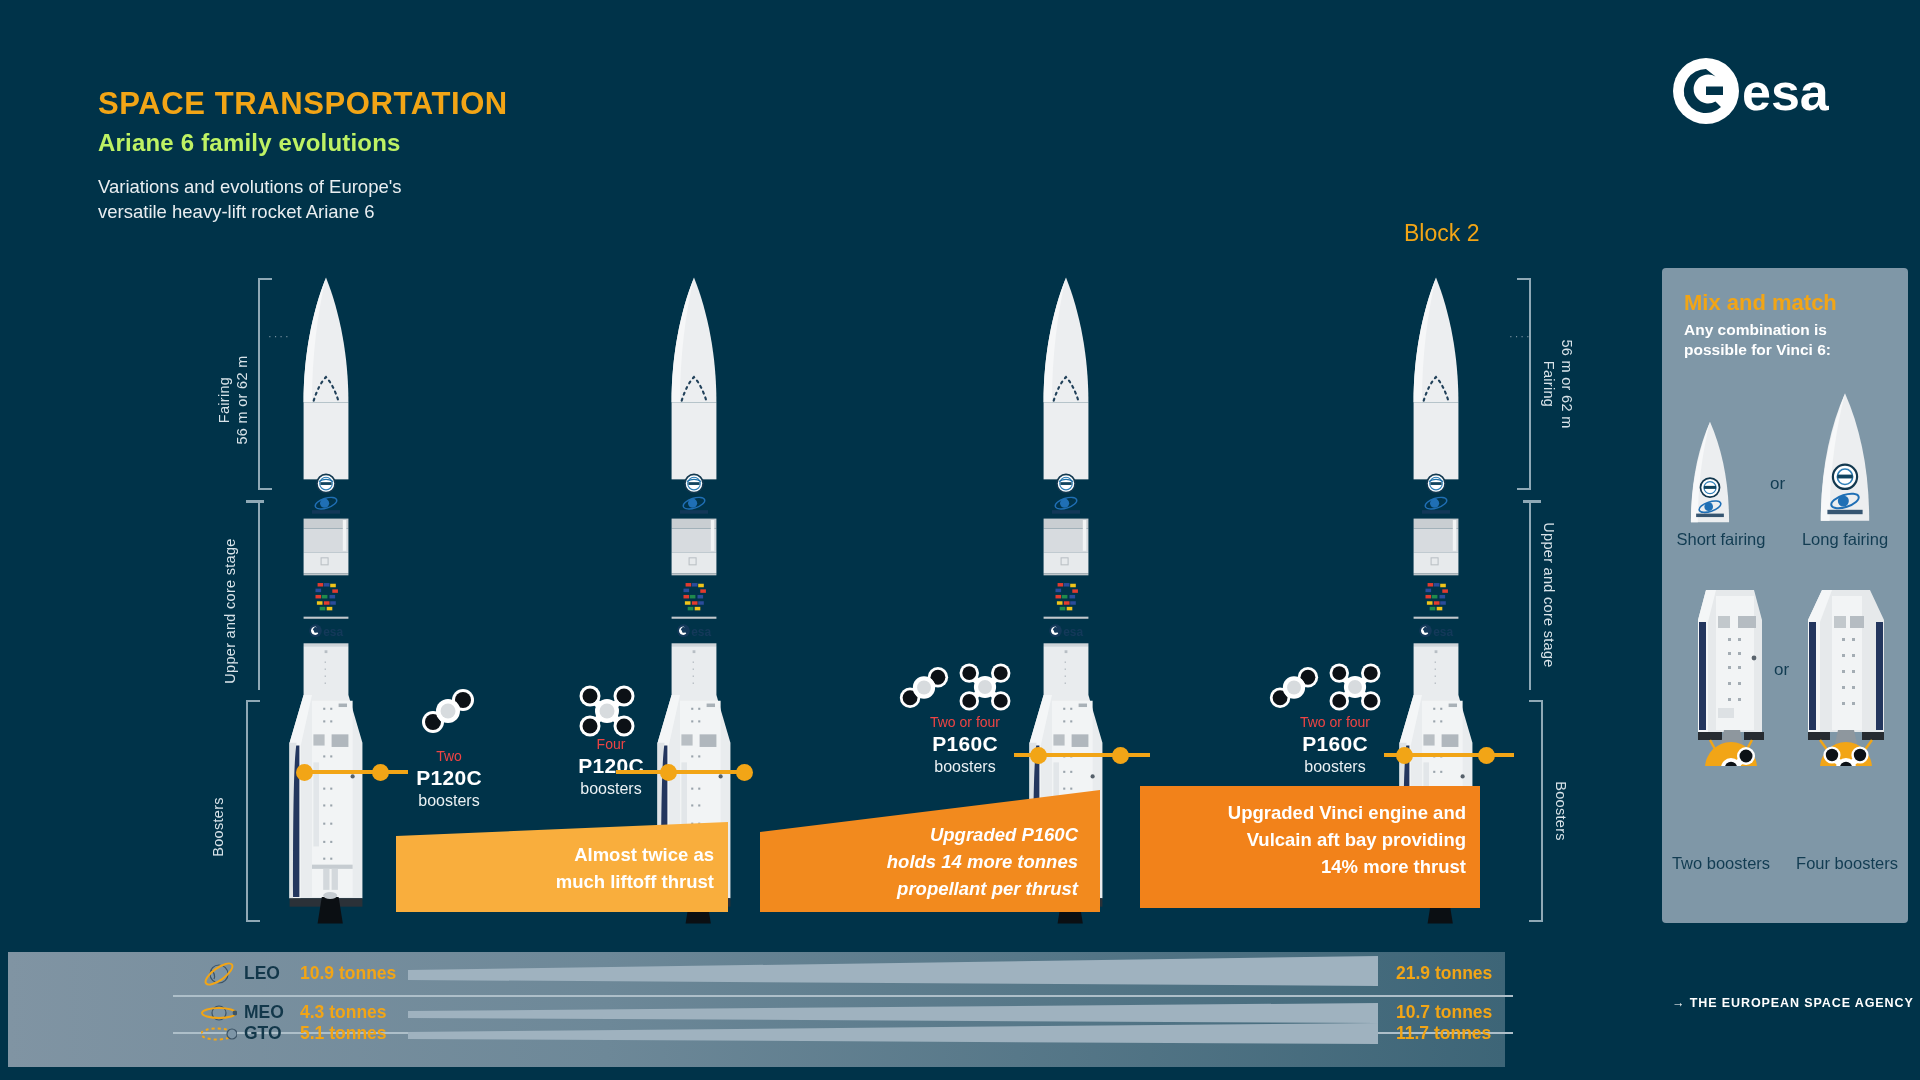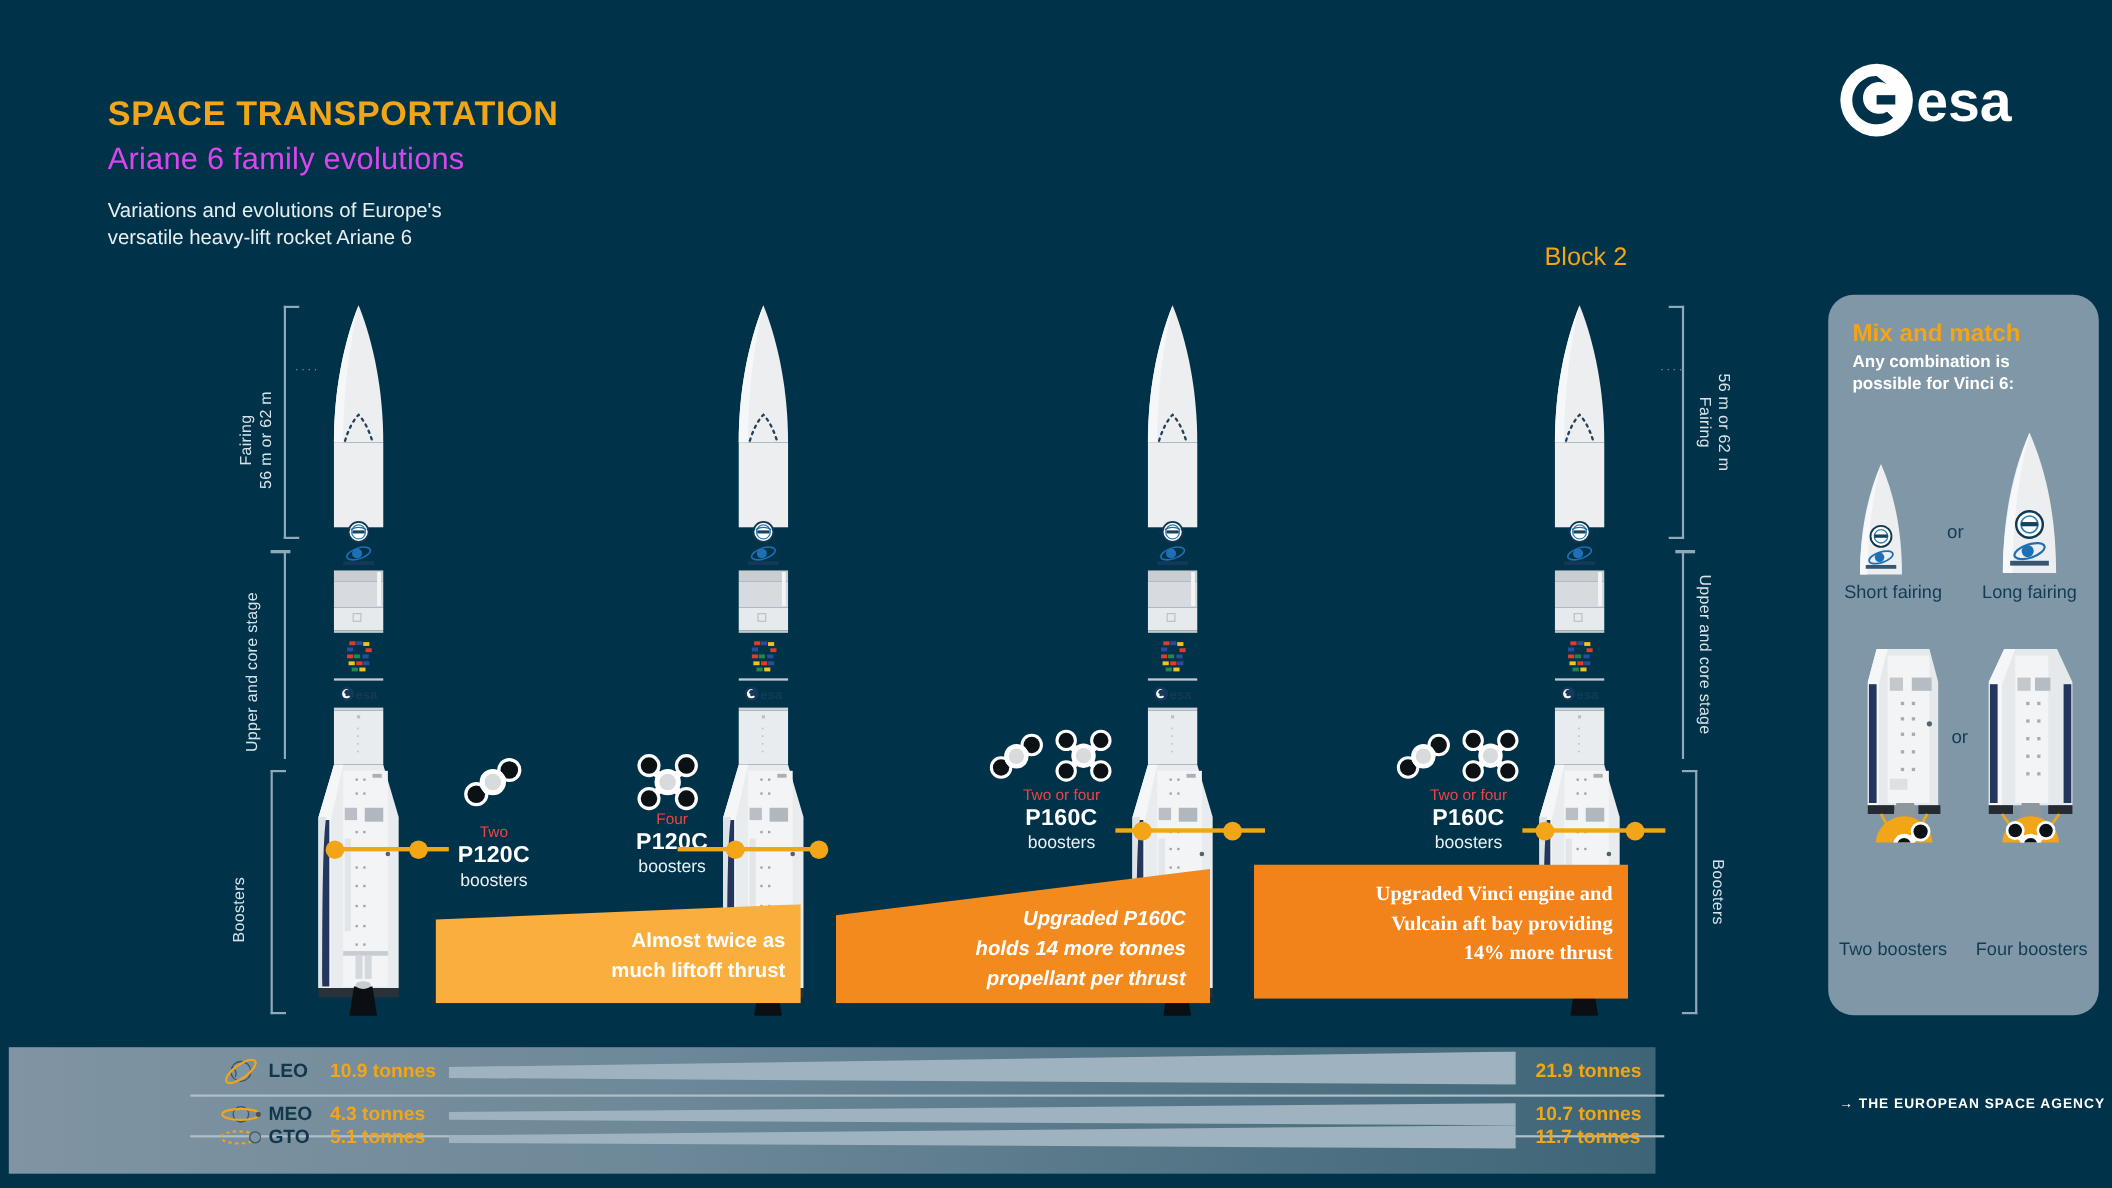--- a/index.html
+++ b/index.html
@@ -12,21 +12,21 @@
   }
   .root{ position:absolute; inset:0; background:#003349; }
 
   
   .hdr{ position:absolute; left:98px; top:88px; }
   .hdr .t1{
     font-size:31px; font-weight:bold; letter-spacing:.6px;
     color:#f2a516; line-height:1.05;
   }
   .hdr .t2{
-    font-size:28px; font-weight:normal; color:#d946ef; margin-top:8px; letter-spacing:.2px;
+    font-size:24px; font-weight:bold; color:#bef264; margin-top:8px; letter-spacing:.2px;
   }
   .hdr .t3{
     font-size:18.5px; color:#e9eef1; margin-top:18px; line-height:1.35; font-weight:400;
   }
 
   
   .esalogo{ position:absolute; right:55px; top:55px; width:195px; height:72px; }
 
   
   .block2{
@@ -61,21 +61,21 @@
   
   .banner{ position:absolute; }
   .banner .txt{
     position:absolute; right:14px; color:#fff; font-weight:bold;
     font-size:18.5px; line-height:1.45; text-align:right; white-space:nowrap;
   }
 
   
   .panel{
     position:absolute; left:1662px; top:268px; width:246px; height:655px;
-    background:#7f97a7; border-radius:23px;
+    background:#7f97a7; border-radius:4px;
   }
   .panel .ph{
     position:absolute; left:22px; top:22px; font-size:22px; font-weight:bold; color:#f2a516;
   }
   .panel .psub{
     position:absolute; left:22px; top:52px; font-size:15.5px; font-weight:bold;
     color:#ffffff; line-height:1.32;
   }
   .panel .orlbl{
     position:absolute; color:#123c52; font-size:17px;
@@ -341,21 +341,21 @@
     <svg viewBox="0 0 340 122" width="340" height="122">
       <polygon points="0,42 340,0 340,122 0,122" fill="#f28a1e"></polygon>
     </svg>
     <div class="txt" style="top:32px;">
       <div>Upgraded P160C</div>
       <div>holds 14 more tonnes</div>
       <div>propellant per thrust</div>
     </div>
   </div>
 
-  <div class="banner" style="left:1140px;top:786px;width:340px;height:144px;font-family:Liberation Serif, serif;">
+  <div class="banner" style="left:1140px;top:786px;width:340px;height:144px;">
     <svg viewBox="0 0 340 122" width="340" height="122">
       <polygon points="0,0 340,0 340,122 0,122" fill="#f2821a"></polygon>
     </svg>
     <div class="txt" style="top:14px;">
       <div>Upgraded Vinci engine and</div>
       <div>Vulcain aft bay providing</div>
       <div>14% more thrust</div>
     </div>
   </div>
 

